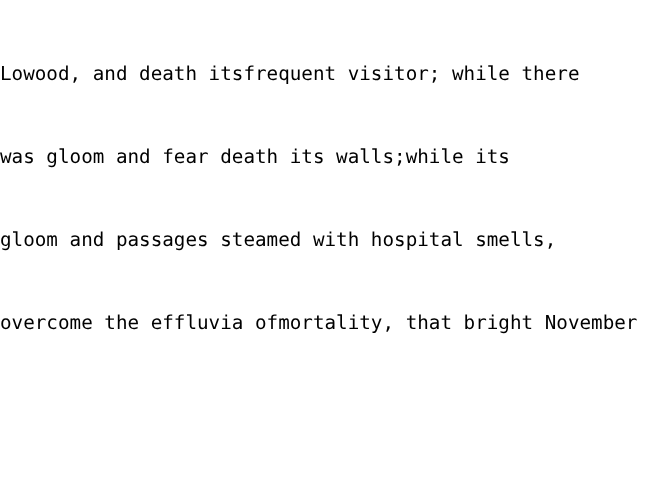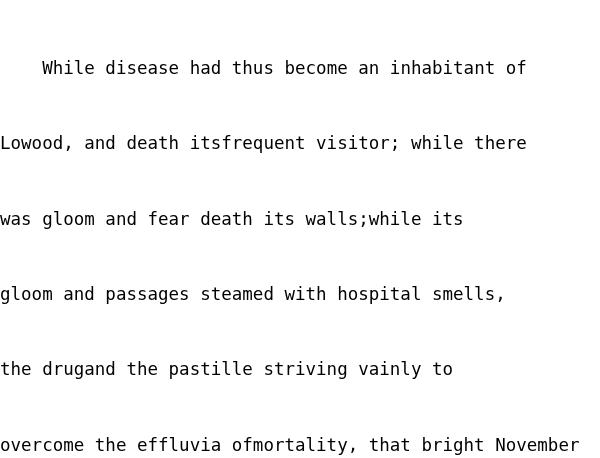--- a/index.html
+++ b/index.html
@@ -26,25 +26,23 @@
   }
   .line {
     display: block;
     white-space: pre-wrap;
   }
 </style>
 </head>
 <body>
 
 <div id="passage">
-  <span class="line">    While disease had thus become an inhabitant of</span>
   <span class="line">Lowood, and death itsfrequent visitor; while there</span>
   <span class="line">was gloom and fear death its walls;while its</span>
   <span class="line">gloom and passages steamed with hospital smells,</span>
-  <span class="line">the drugand the pastille striving vainly to</span>
   <span class="line">overcome the effluvia ofmortality, that bright November</span>
   
   
   
   
   
   
   
   
   

